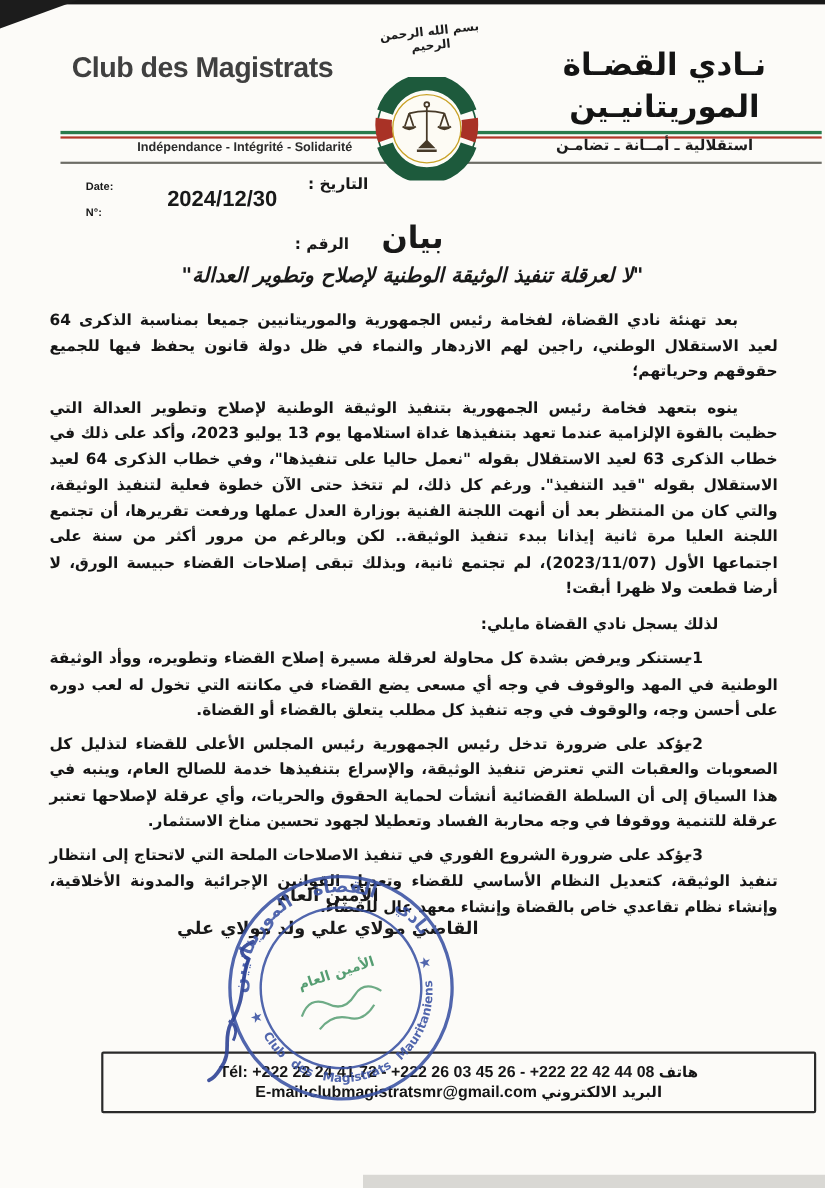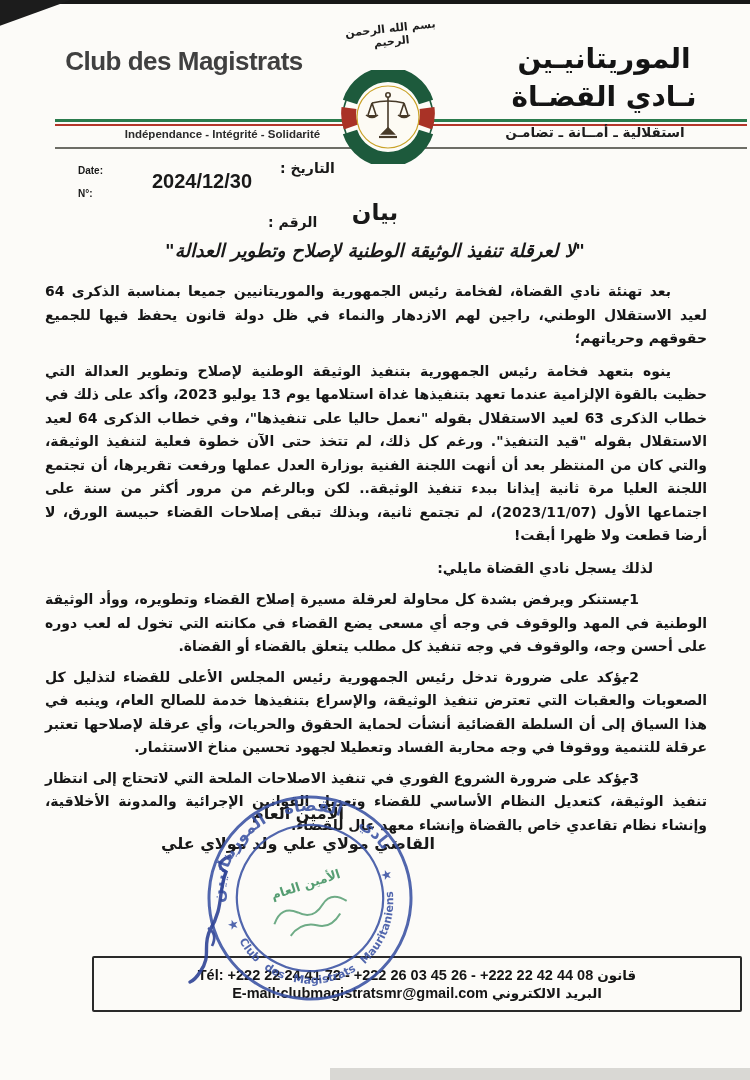--- a/index.html
+++ b/index.html
@@ -27,21 +27,21 @@
             font-family:"Liberation Sans",sans-serif;font-weight:bold;font-size:11.5px;color:#2b2b2b;}
   .motto-ar{position:absolute;left:455px;top:124px;width:280px;text-align:center;
             font-weight:bold;font-size:13.5px;color:#1d1d1d;}
   
   .lbl-fr{position:absolute;font-family:"Liberation Sans",sans-serif;font-weight:bold;font-size:10px;}
   .date-value{position:absolute;left:142px;top:170px;width:120px;text-align:center;
               font-family:"Liberation Sans",sans-serif;font-weight:600;font-size:20px;}
   .lbl-ar{position:absolute;font-weight:bold;font-size:14px;direction:rtl;}
   
   .doc-title{position:absolute;left:0;top:199px;width:750px;text-align:center;
-             font-weight:bold;font-size:23px;}
+             font-weight:bold;font-size:28px;}
   .doc-subtitle{position:absolute;left:0;top:240px;width:750px;text-align:center;direction:rtl;
                 font-weight:bold;font-style:italic;font-size:18.5px;}
   
   .body{position:absolute;left:45px;top:280px;width:662px;direction:rtl;text-align:justify;
         font-weight:bold;font-size:14px;line-height:23.5px;color:#161616;}
   .body p{margin:0 0 9px 0;text-indent:36px;}
   .body p.intro{text-indent:54px;margin:2px 0 8px 0;}
   .body p.item{text-indent:34px;margin:0 0 7px 0;}
   .num{display:inline-block;width:46px;direction:rtl;}
   
@@ -68,22 +68,22 @@
   <div class="scan-corner"></div>
   <div class="scan-bottom"></div>
 
   <div class="org-latin">
     <div>Club des Magistrats</div>
   </div>
 
   <div class="bismillah">بسم الله الرحمن الرحيم</div>
 
   <div class="org-arabic">
+    <div>نـادي القضـاة</div>
     <div>الموريتانيـين</div>
-    <div>نـادي القضـاة</div>
   </div>
 
   <div class="stripe-green"></div>
   <div class="stripe-red"></div>
   <div class="thin-line"></div>
   <div class="motto-fr">Indépendance - Intégrité - Solidarité</div>
   <div class="motto-ar">استقلالية ـ أمــانة ـ تضامـن</div>
 
   <svg class="logo" viewBox="0 0 94 94">
     <circle cx="47" cy="47" r="45" fill="#fdfcf7" stroke="#1d5a3c" stroke-width="1.5"></circle>
@@ -150,21 +150,21 @@
   </svg>
 
   <svg class="pen" viewBox="0 0 70 135">
     <path d="M 52,4 q -18,8 -4,16 C 40,40 46,55 32,78 C 24,94 34,104 22,120 q -5,8 -10,10" fill="none" stroke="#2f4496" stroke-width="3.4" stroke-linecap="round"></path>
     <path d="M 30,76 q 10,6 4,18" fill="none" stroke="#2f4496" stroke-width="2.6"></path>
   </svg>
 
   <div class="footer-box">
     <div class="footer-line">
       <span>Tél: +222 22 24 41 72 - +222 26 03 45 26 - +222 22 42 44 08</span>
-      <span class="ar">قانون</span>
+      <span class="ar">هاتف</span>
     </div>
     <div class="footer-line">
       <span>E-mail:clubmagistratsmr@gmail.com</span>
       <span class="ar">البريد الالكتروني</span>
     </div>
   </div>
 
 </div>
 
 </body></html>

